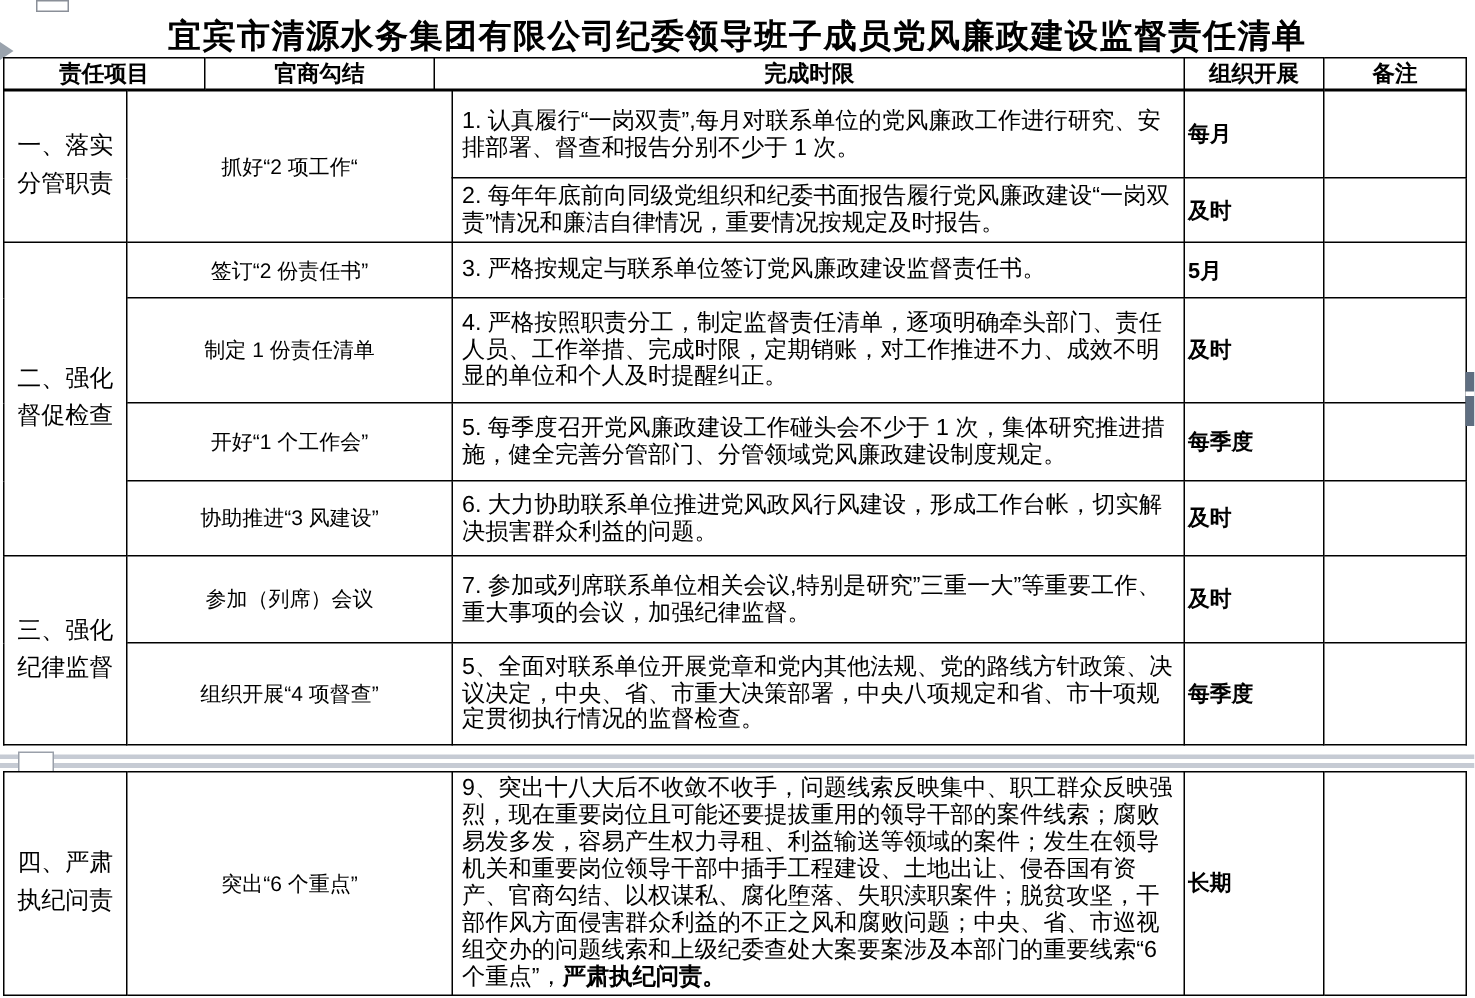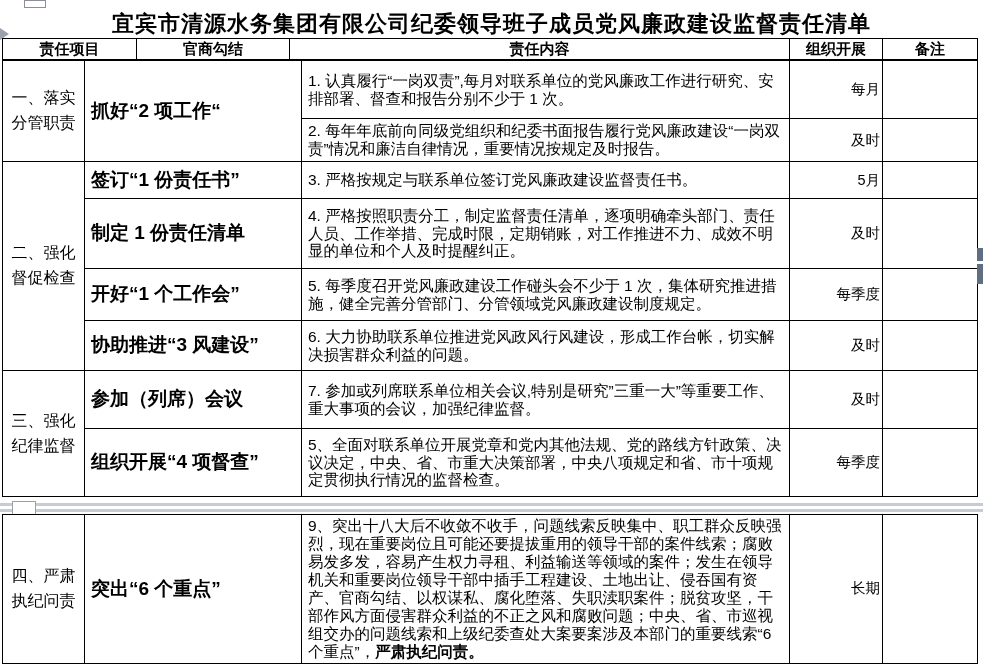--- a/index.html
+++ b/index.html
@@ -10,23 +10,23 @@
   }
   .doc-title{
     position:absolute;top:9px;left:0;width:100%;
     text-align:center;font-size:22px;font-weight:bold;letter-spacing:1px;
     white-space:nowrap;
   }
   table{border-collapse:collapse;table-layout:fixed;background:#fff;}
   th,td{border:1.5px solid #000;overflow:hidden;vertical-align:middle;}
   th{font-size:15px;font-weight:bold;text-align:center;height:20px;padding:0 2px;}
   td.project-cell{font-weight:normal;font-size:16px;text-align:center;line-height:1.55;padding:2px 4px;}
-  td.matter-cell{font-size:19px;text-align:left;padding:2px 6px;line-height:1.3;font-weight:bold;}
+  td.matter-cell{font-size:14px;text-align:center;padding:2px 6px;line-height:1.3;}
   td.content-cell{font-size:15.5px;text-align:left;padding:2px 6px;line-height:1.16;letter-spacing:0;}
-  td.time-cell{font-size:14.5px;text-align:right;padding:0 2px;}
+  td.time-cell{font-size:14.5px;text-align:left;padding:0 2px;font-weight:bold;}
   td.remark-cell{font-size:14px;}
   #tbl-head{position:absolute;left:2px;top:38px;}
   #tbl-b1{position:absolute;left:2px;top:60px;}
   #tbl-b2{position:absolute;left:2px;top:514px;}
   
   .page-break-band{
     position:absolute;left:0;top:503px;width:983px;height:9px;
     background:linear-gradient(#c6cbd4 0 3px,#ffffff 3px 6px,#c6cbd4 6px 9px);
   }
   .page-break-marker{
@@ -62,21 +62,21 @@
       <col style="width: 134px;">
       <col style="width: 153px;">
       <col style="width: 500px;">
       <col style="width: 93px;">
       <col style="width: 95px;">
     </colgroup>
   <thead>
       <tr>
         <th>责任项目</th>
         <th>官商勾结</th>
-        <th>责任内容</th>
+        <th>完成时限</th>
         <th>组织开展</th>
         <th>备注</th>
       </tr>
     </thead>
 </table>
 
 <table id="tbl-b1">
   <colgroup>
       <col style="width: 82px;">
       <col style="width: 217px;">
@@ -92,21 +92,21 @@
         <td class="time-cell">每月</td>
         <td class="remark-cell"></td>
       </tr>
       <tr style="height: 43px;">
         <td class="content-cell"><span>2. 每年年底前向同级党组织和纪委书面报告履行党风廉政建设“一岗双责”情况和廉洁自律情况，重要情况按规定及时报告。</span></td>
         <td class="time-cell">及时</td>
         <td class="remark-cell"></td>
       </tr>
       <tr style="height: 37px;">
         <td class="project-cell" rowspan="4">二、强化督促检查</td>
-        <td class="matter-cell" rowspan="1">签订“1 份责任书”</td>
+        <td class="matter-cell" rowspan="1">签订“2 份责任书”</td>
         <td class="content-cell"><span>3. 严格按规定与联系单位签订党风廉政建设监督责任书。</span></td>
         <td class="time-cell">5月</td>
         <td class="remark-cell"></td>
       </tr>
       <tr style="height: 70px;">
         <td class="matter-cell" rowspan="1">制定 1 份责任清单</td>
         <td class="content-cell"><span>4. 严格按照职责分工，制定监督责任清单，逐项明确牵头部门、责任人员、工作举措、完成时限，定期销账，对工作推进不力、成效不明显的单位和个人及时提醒纠正。</span></td>
         <td class="time-cell">及时</td>
         <td class="remark-cell"></td>
       </tr>

